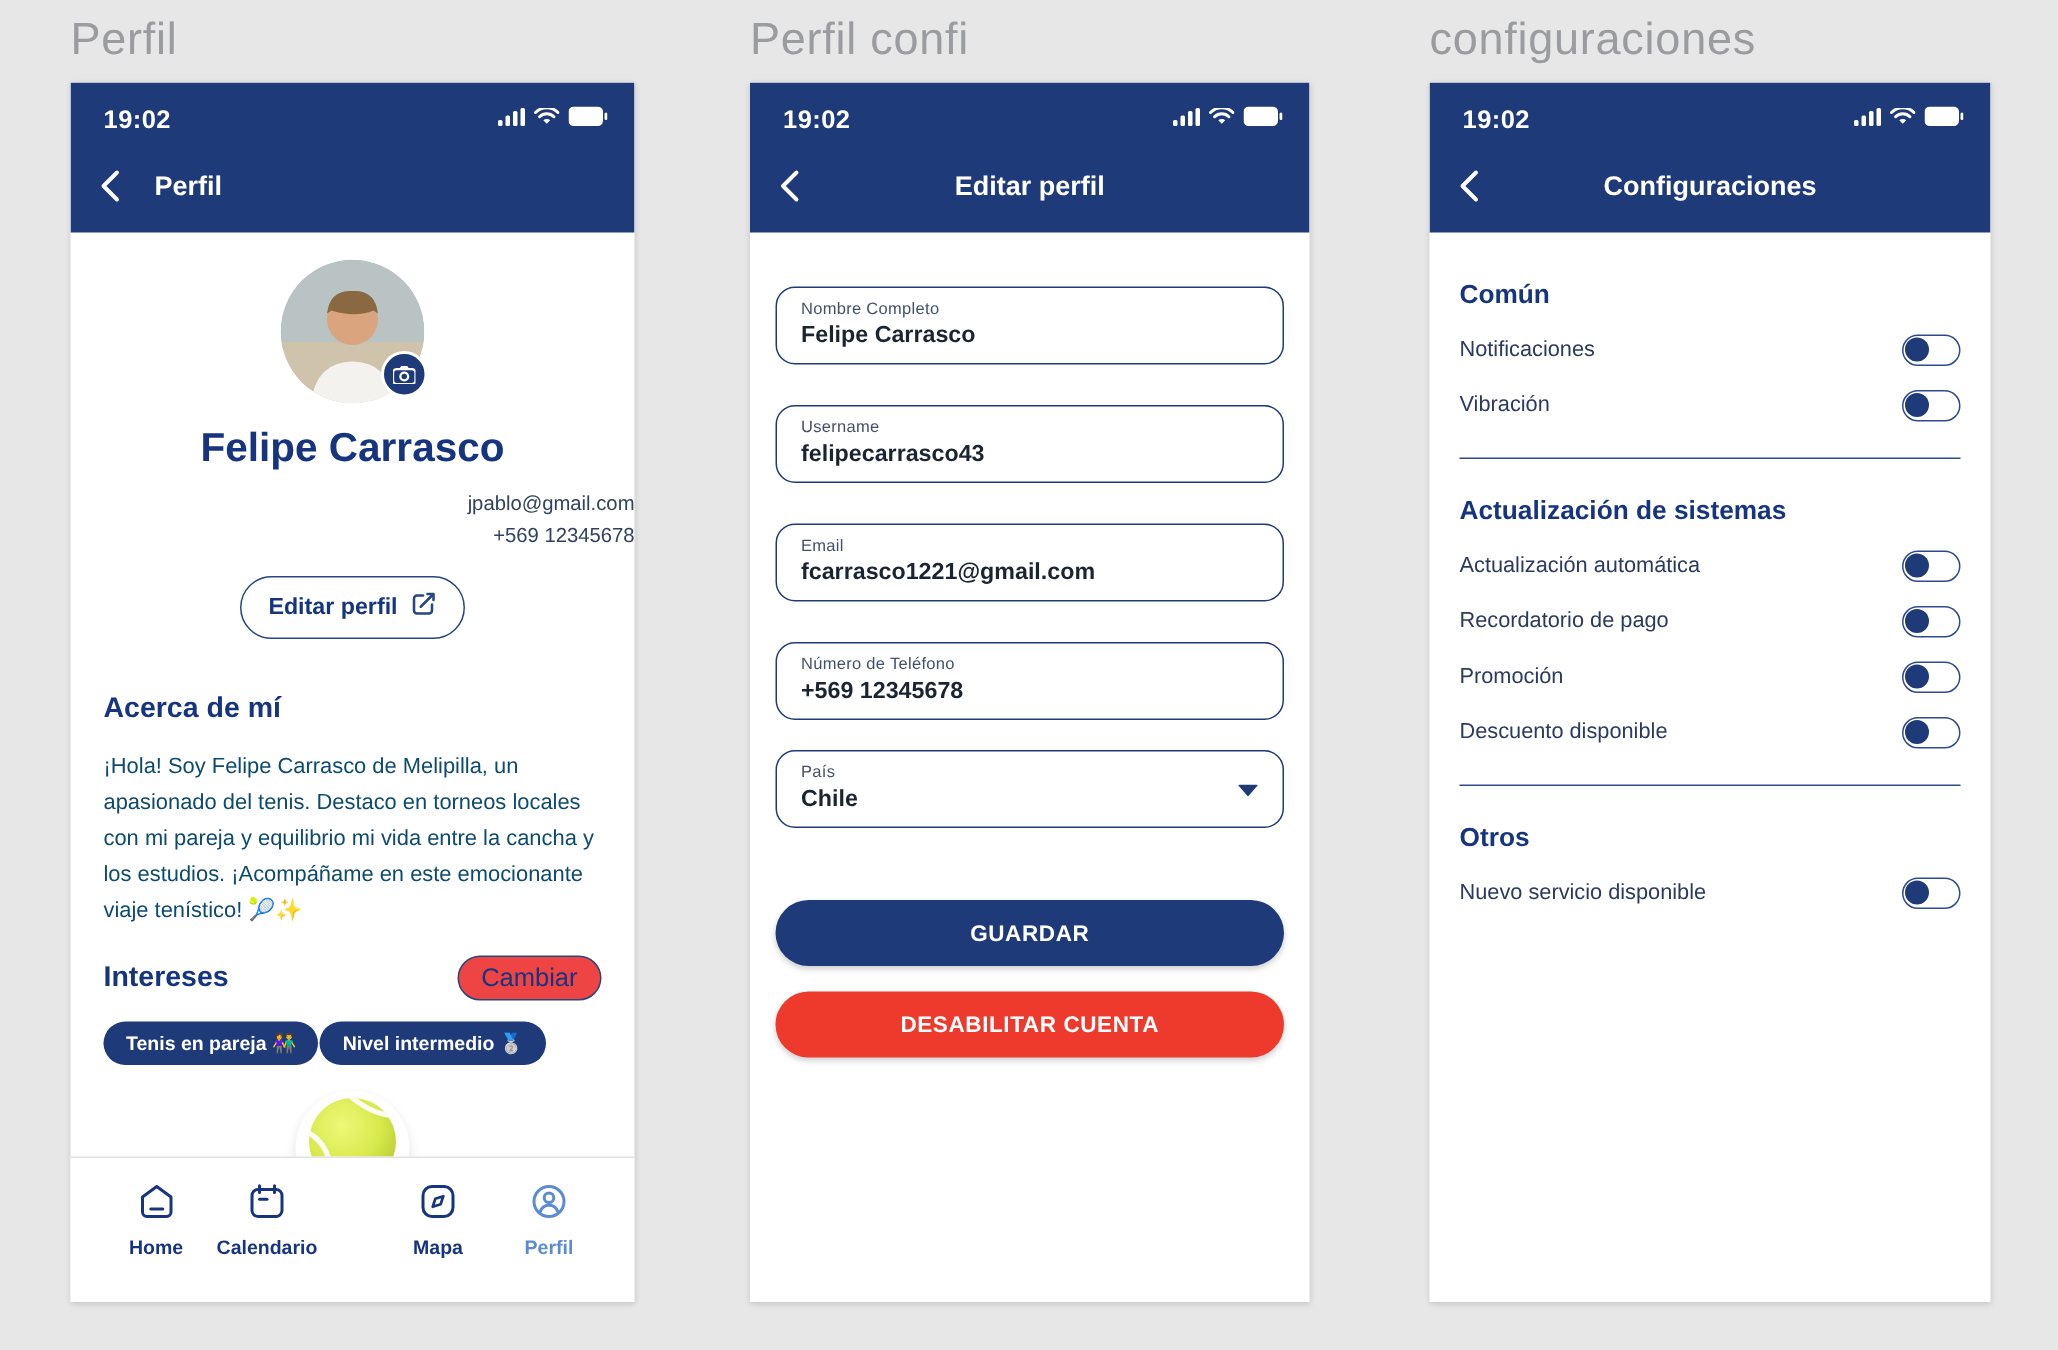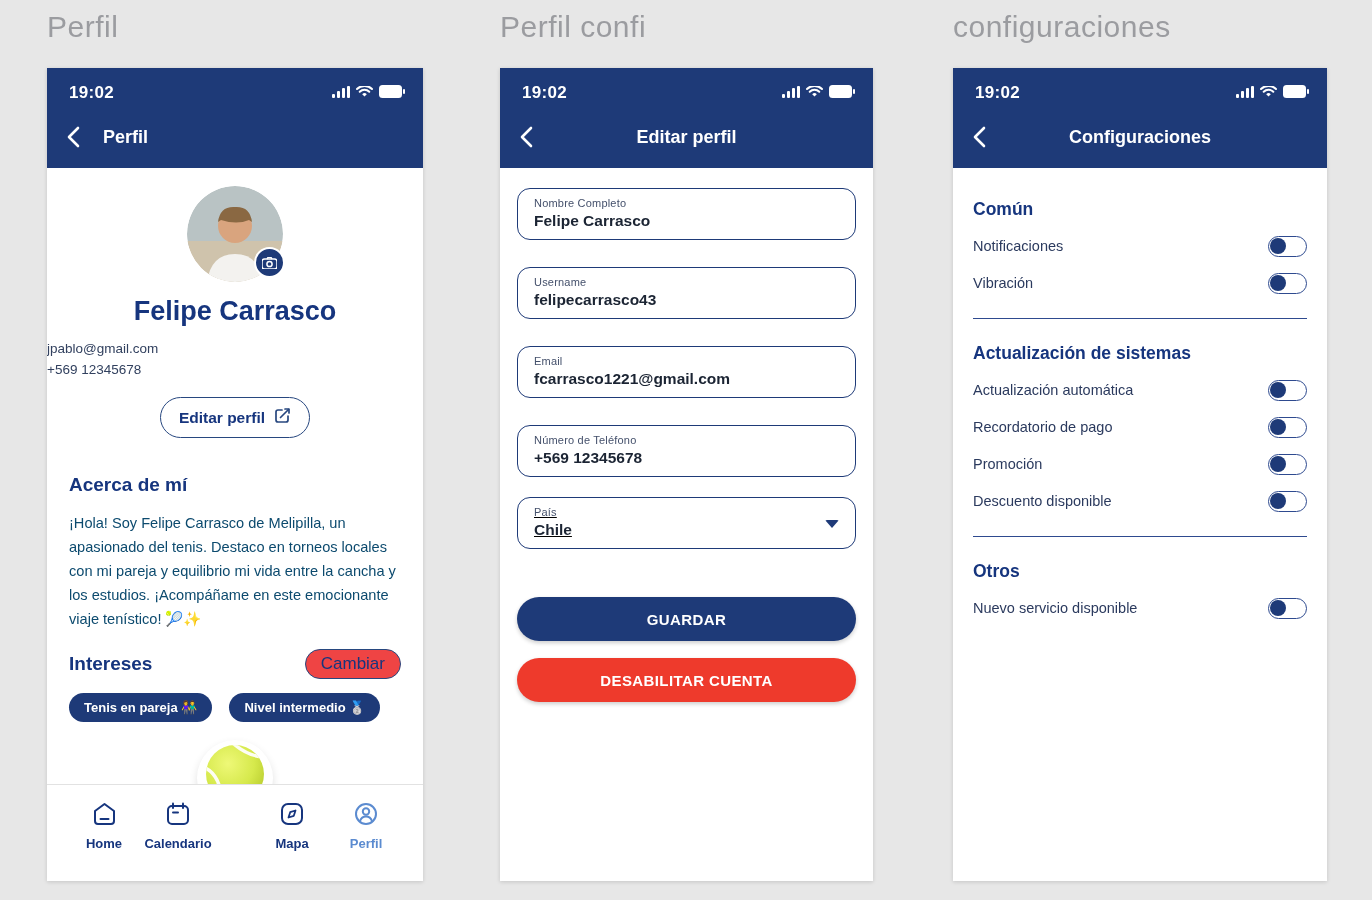--- a/index.html
+++ b/index.html
@@ -1,63 +1,63 @@
 <!DOCTYPE html>
 <html><head>
 <meta charset="utf-8">
 <style>
   html,body{margin:0;padding:0;}
   body{font-family:"Liberation Sans",sans-serif;background:#e7e7e7;}
   .canvas{position:relative;width:1372px;height:900px;background:#e7e7e7;overflow:hidden;}
   .phone-label{position:absolute;top:10px;font-size:30px;color:#9b9ca0;letter-spacing:.5px;}
-  .phone{position:absolute;top:68px;height:813px;background:#fff;box-shadow:0 1px 4px rgba(0,0,0,.15);overflow:hidden;}
+  .phone{position:absolute;top:55px;height:813px;background:#fff;box-shadow:0 1px 4px rgba(0,0,0,.15);overflow:hidden;}
   .p1{left:47px;width:376px;}
   .p2{left:500px;width:373px;}
   .p3{left:953px;width:374px;}
 
   
   .header{background:#1e3a78;height:100px;color:#fff;position:relative;}
   .status-row{display:flex;justify-content:space-between;align-items:center;padding:12px 18px 0 22px;height:26px;}
   .time{font-size:17px;font-weight:700;letter-spacing:.3px;}
   .status-icons{display:flex;gap:6px;align-items:center;}
   .nav-row{position:relative;display:flex;align-items:center;margin-top:16px;padding:0 20px;height:30px;}
   .back-btn{width:14px;height:22px;display:inline-flex;align-items:center;cursor:pointer;}
   .nav-title{font-size:18px;font-weight:700;margin-left:22px;}
   .nav-title.centered{position:absolute;left:0;right:0;text-align:center;margin-left:0;}
 
   
   .avatar-wrap{position:relative;width:96px;height:96px;margin:18px auto 0;}
   .avatar{width:96px;height:96px;border-radius:50%;overflow:hidden;display:block;}
   .cam-badge{position:absolute;right:-2px;bottom:4px;width:27px;height:27px;border-radius:50%;background:#1e3a78;border:2px solid #fff;display:flex;align-items:center;justify-content:center;cursor:pointer;}
   .profile-name{margin-top:14px;text-align:center;font-size:27px;font-weight:700;color:#16357e;}
-  .contact{margin-top:11px;text-align:left;font-size:13.5px;line-height:21px;color:#32415f;}
+  .contact{margin-top:11px;text-align:right;font-size:13.5px;line-height:21px;color:#32415f;}
   .edit-btn{display:flex;align-items:center;gap:9px;width:fit-content;margin:17px auto 0;padding:9px 18px;border:1.6px solid #27477f;border-radius:21px;color:#16357e;font-weight:700;font-size:15.5px;cursor:pointer;background:#fff;}
   .pad{padding:0 22px;}
   .sec-heading{font-size:19px;font-weight:700;color:#16357e;}
   .about-heading{margin-top:36px;}
   .bio{margin-top:15px;font-size:14.6px;line-height:24px;color:#0c4a6e;}
   .interests-row{margin-top:18px;display:flex;justify-content:space-between;align-items:center;}
   .cambiar-btn{border:1.6px solid #27477f;border-radius:15px;padding:4px 15px;font-size:17px;font-weight:400;color:#16357e;background:#ef4444;cursor:pointer;}
-  .tags-row{margin-top:14px;display:flex;gap:17px;}
+  .tags-row{margin-top:14px;display:flex;gap:1px;}
   .tag{background:#1e3a78;color:#fff;font-size:13px;font-weight:700;padding:7px 15px;border-radius:17px;white-space:nowrap;}
   .ball-halo{position:absolute;left:50%;top:672px;transform:translateX(-50%);width:76px;height:76px;border-radius:50%;background:#fff;box-shadow:0 4px 8px rgba(0,0,0,.12);}
   .tennis-ball{position:absolute;left:50%;top:676px;transform:translateX(-50%);width:60px;height:60px;}
   .bottom-nav{position:absolute;left:0;right:0;bottom:0;height:97px;background:#fff;border-top:1px solid #e2e2e2;display:flex;align-items:flex-start;padding:16px 20px 0;box-sizing:border-box;}
   .nav-item{display:flex;flex-direction:column;align-items:center;gap:5px;cursor:pointer;color:#16357e;width:74px;}
   .nav-item .nav-label{font-size:13px;font-weight:700;}
   .nav-item.active{color:#5b8bd0;}
   .nav-spacer{flex:1;}
 
   
-  .form{padding:0 17px;}
+  .form{padding:16px 17px;}
   .field{border:1.7px solid #1e3a78;border-radius:13px;padding:8px 16px 9px;margin-top:27px;position:relative;background:#fff;cursor:text;}
   .field:first-child{margin-top:20px;}
   .f-label{font-size:11px;color:#44506b;letter-spacing:.2px;}
   .f-value{margin-top:3px;font-size:15.5px;font-weight:600;color:#1b2433;}
-  .field-row{display:flex;gap:17px;text-decoration:underline;}
+  .field-row{display:flex;gap:17px;}
   .field-row .field{flex:1;}
   .caret{position:absolute;right:16px;top:50%;margin-top:-3px;width:0;height:0;border-left:7px solid transparent;border-right:7px solid transparent;border-top:8px solid #1e3a78;border-radius:2px;}
   .btn-pill{display:block;width:100%;border:none;border-radius:22px;height:44px;color:#fff;font-weight:700;font-size:15px;letter-spacing:.4px;cursor:pointer;font-family:inherit;}
   .save-btn{background:#1e3a78;margin-top:48px;box-shadow:0 2px 4px rgba(0,0,0,.2);}
   .disable-btn{background:#ee3a2c;margin-top:17px;box-shadow:0 2px 4px rgba(0,0,0,.2);}
 
   
   .settings{padding:0 20px;}
   .set-heading{font-size:17.5px;font-weight:700;color:#16357e;}
   .h-first{margin-top:31px;}

